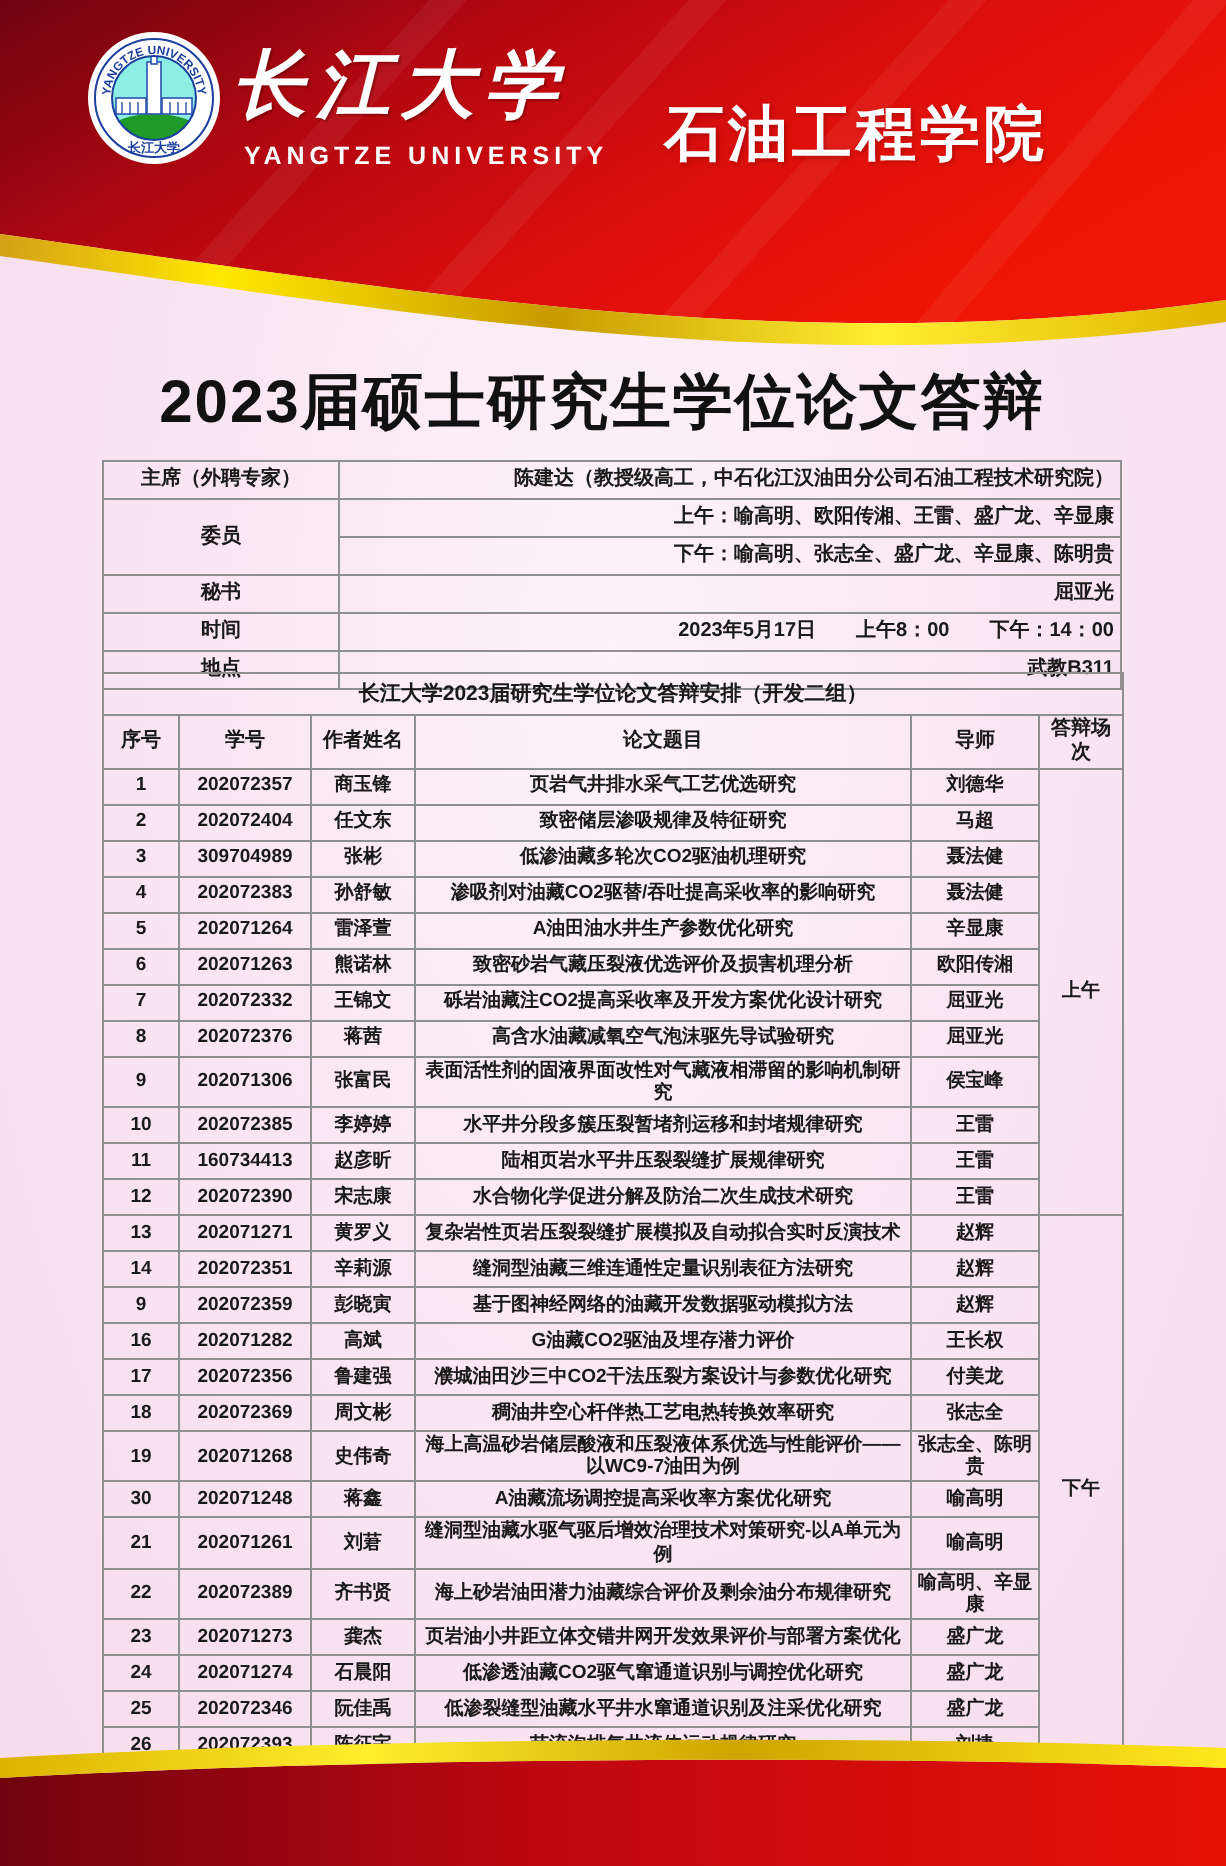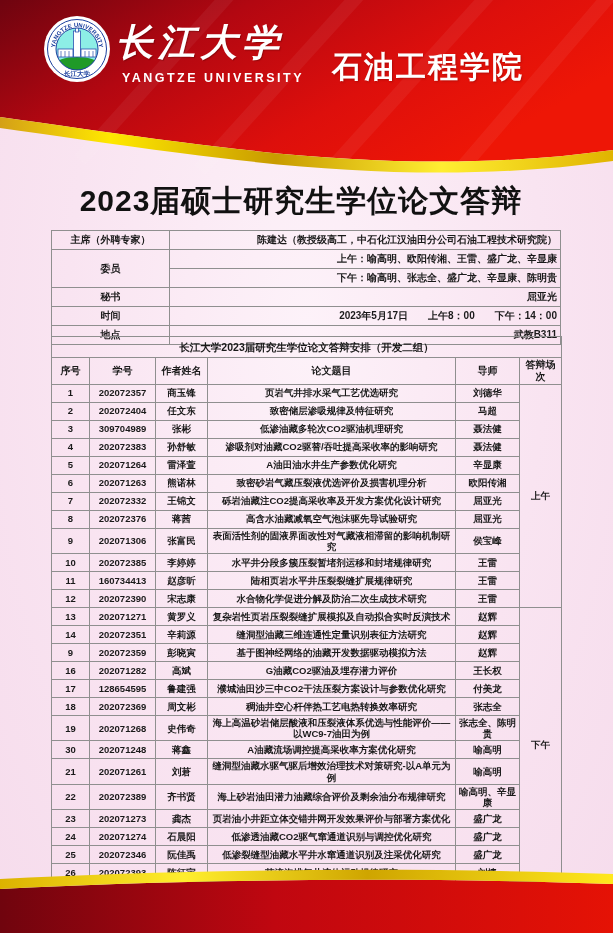--- a/index.html
+++ b/index.html
@@ -271,21 +271,21 @@
         </tr>
         <tr>
           <td>16</td>
           <td>202071282</td>
           <td>高斌</td>
           <td>G油藏CO2驱油及埋存潜力评价</td>
           <td>王长权</td>
         </tr>
         <tr>
           <td>17</td>
-          <td>128654595</td>
+          <td>202072356</td>
           <td>鲁建强</td>
           <td>濮城油田沙三中CO2干法压裂方案设计与参数优化研究</td>
           <td>付美龙</td>
         </tr>
         <tr>
           <td>18</td>
           <td>202072369</td>
           <td>周文彬</td>
           <td>稠油井空心杆伴热工艺电热转换效率研究</td>
           <td>张志全</td>

